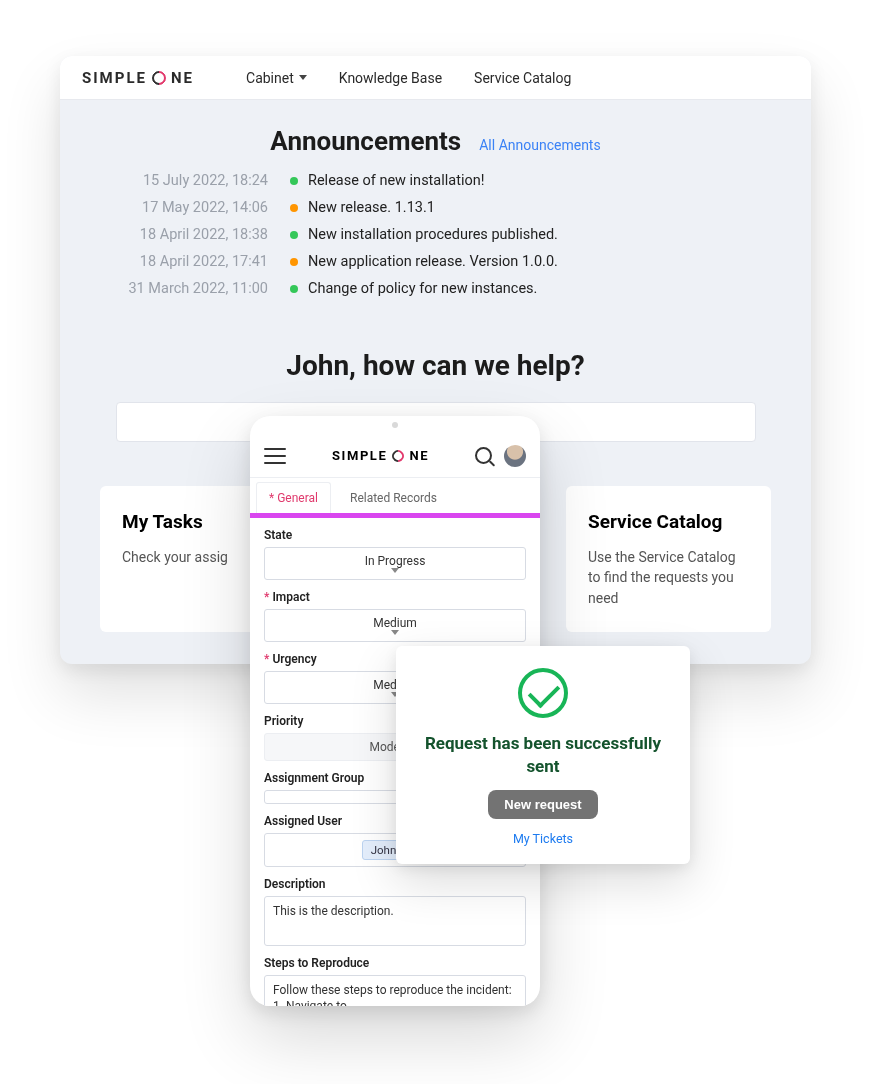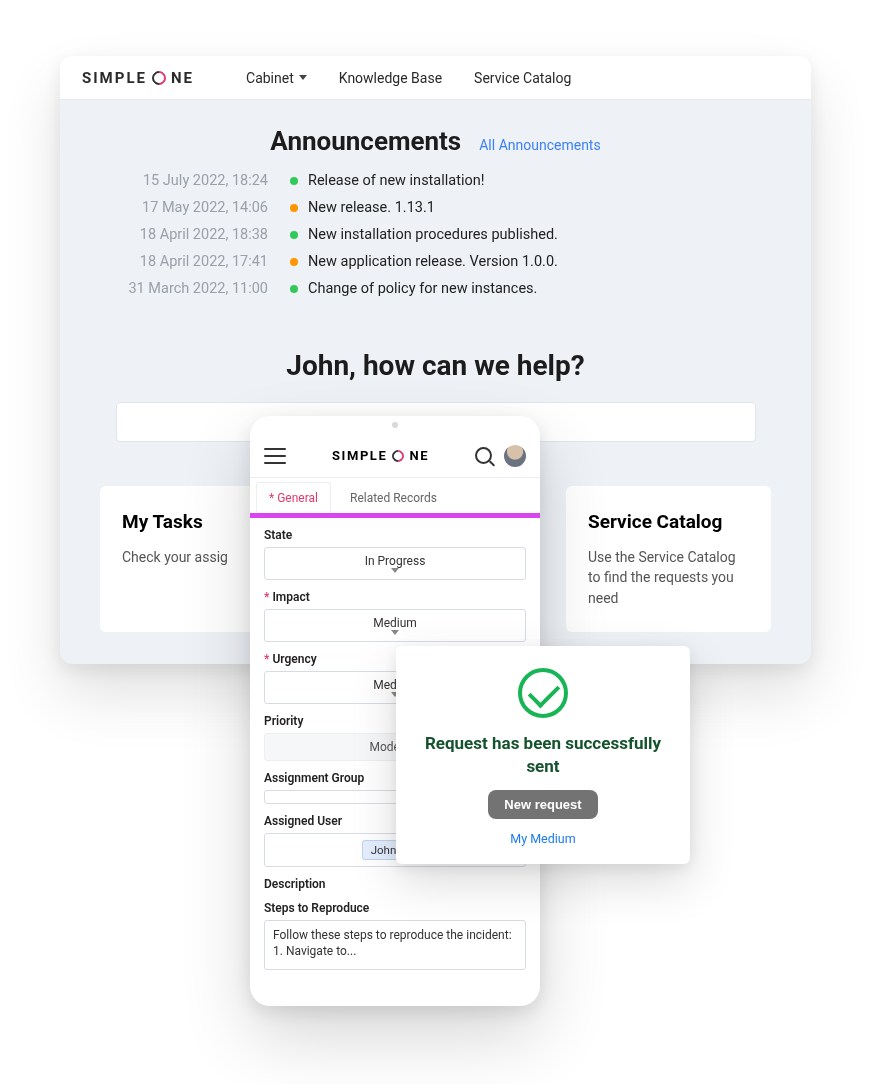--- a/index.html
+++ b/index.html
@@ -291,29 +291,30 @@
 
     <div class="fld">
       <label>Assigned User</label>
       <div class="input">
         <span class="pill">John Doe</span>
       </div>
     </div>
 
     <div class="fld">
       <label>Description</label>
+      <div class="textarea">This is the description.</div>
     </div>
 
     <div class="fld">
       <label>Steps to Reproduce</label>
       <div class="textarea">Follow these steps to reproduce the incident:
 1. Navigate to...</div>
     </div>
 
   </div>
 </div>
 
 <div class="toast">
   <div class="check"></div>
   <h3>Request has been successfully sent</h3>
   <button class="btn-primary">New request</button>
-  <a href="#">My Medium</a>
+  <a href="#">My Tickets</a>
 </div>
 
 </body></html>

